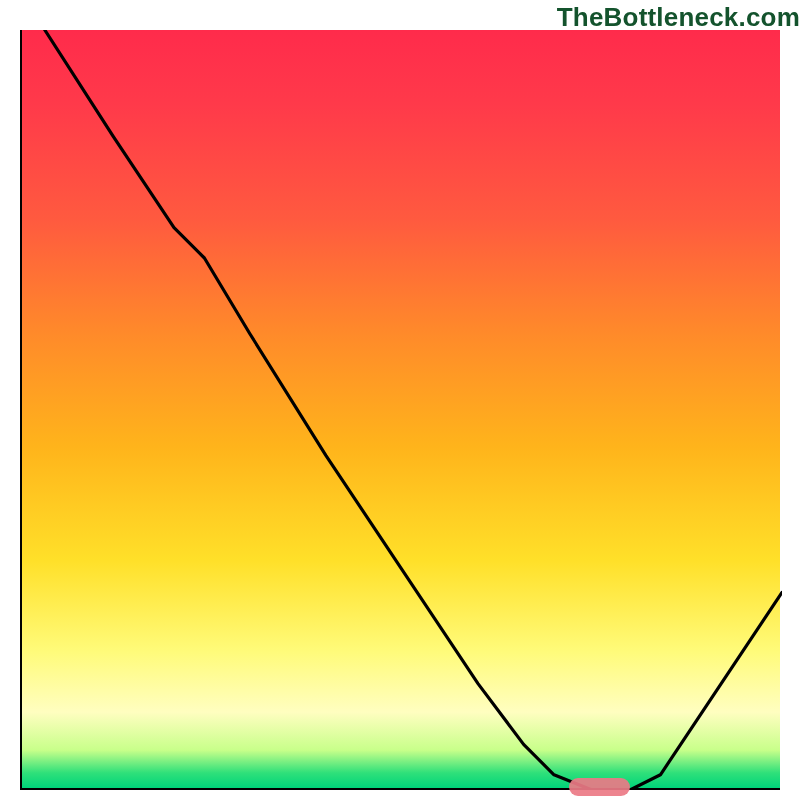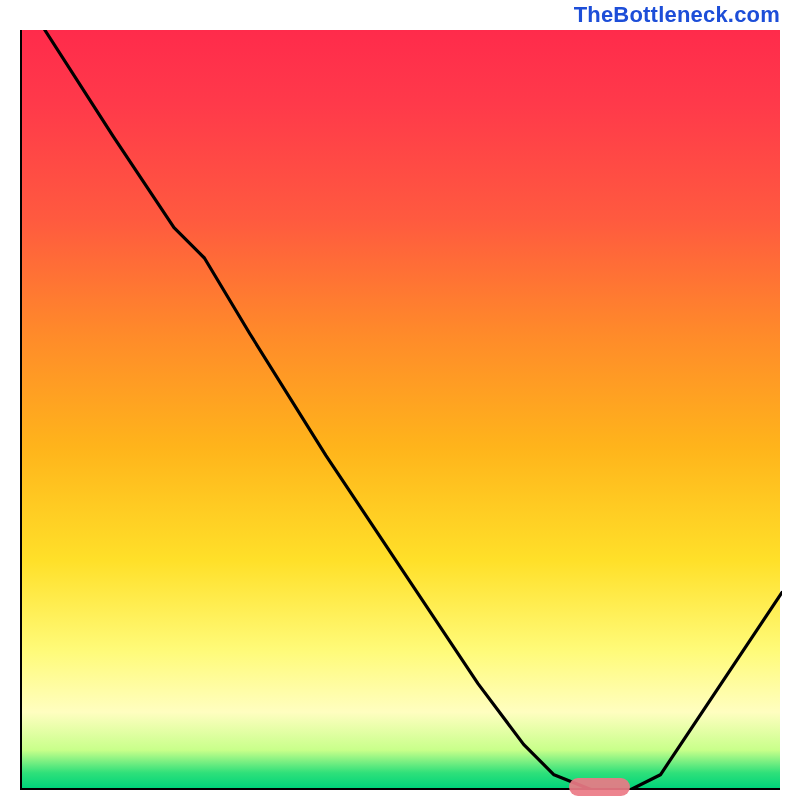--- a/index.html
+++ b/index.html
@@ -12,24 +12,24 @@
     overflow: hidden;
   }
   .wrap {
     position: relative;
     width: 800px;
     height: 800px;
   }
   .attribution {
     position: absolute;
     top: 2px;
-    right: 20px;
-    font-size: 22px;
+    right: 0;
+    font-size: 26px;
     font-weight: 600;
-    color: #1d4ed8;
+    color: #14532d;
     letter-spacing: 0.2px;
   }
   .plot-area {
     position: absolute;
     left: 20px;
     top: 30px;
     width: 760px;
     height: 760px;
     border-left: 2.5px solid #000;
     border-bottom: 2.5px solid #000;

